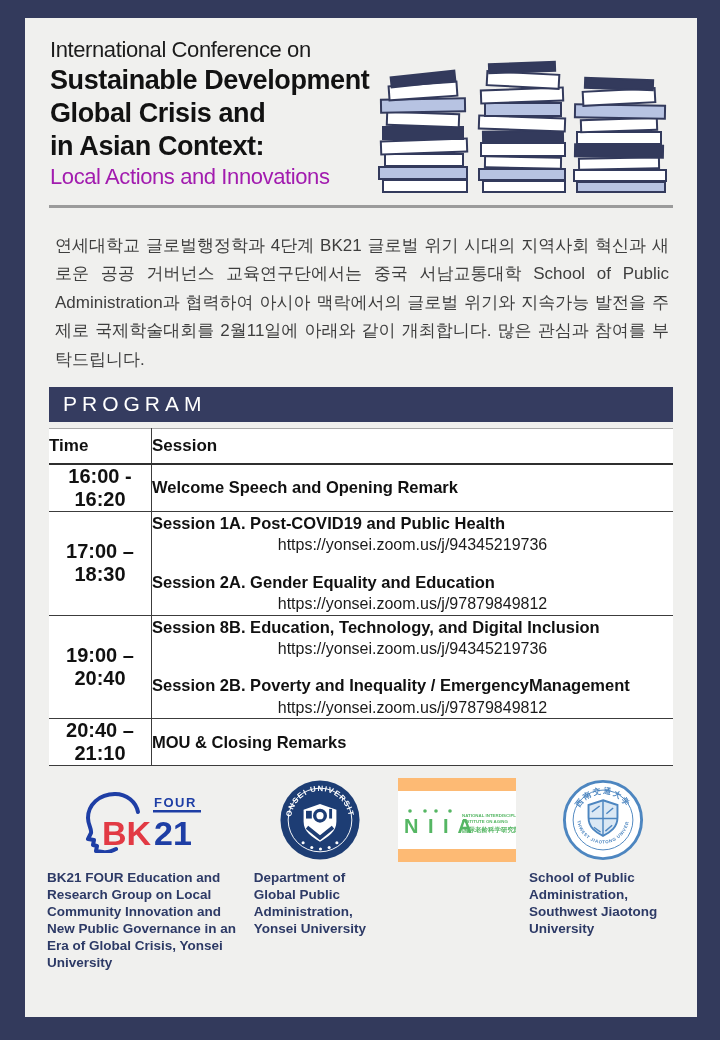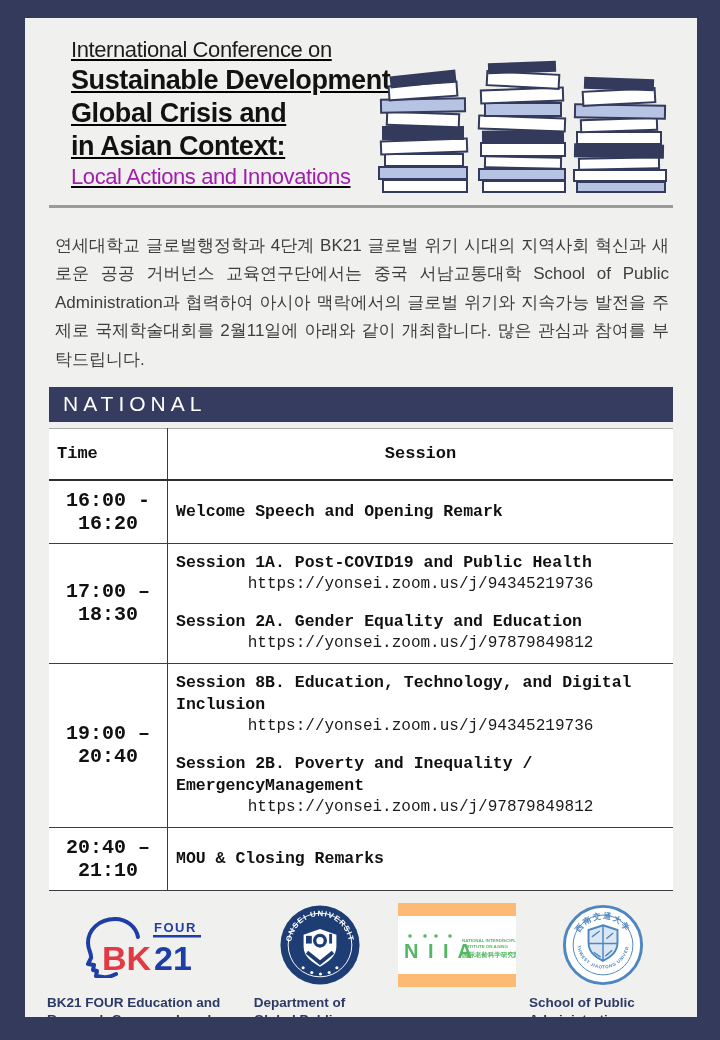--- a/index.html
+++ b/index.html
@@ -21,21 +21,21 @@
     overflow:hidden;
   }
 
   
   .header {
     position:relative;
     height:187px;
     margin:0 24px;
     border-bottom:3px solid #9b9b9b;
   }
-  .title-block { position:absolute; left:22px; top:18px;text-decoration:underline; }
+  .title-block { position:absolute; left:1px; top:18px; }
   .title-kicker { font-size:22px; color:#1c1c1c; letter-spacing:-0.4px; line-height:1.25; }
   .title-line   { font-size:27px; font-weight:bold; color:#121212; letter-spacing:-0.4px; line-height:1.23; }
   .title-sub    { font-size:22px; color:#a21caf; letter-spacing:-0.4px; line-height:1.3; }
   .books-svg { position:absolute; right:-6px; top:30px; }
 
   
   .intro {
     margin:24px 28px 0 30px;
     font-size:17px;
     line-height:1.67;
@@ -57,26 +57,26 @@
   }
   table.program {
     margin:6px 24px 0 24px;
     width:624px;
     border-collapse:collapse;
     background:#ffffff;
     border-top:1px solid #a9a9a9;
     font-size:17px;
     color:#111;
   }
-  table.program th, table.program td { padding:8px; vertical-align:middle;font-family:Liberation Mono, monospace; }
+  table.program th, table.program td { padding:0; vertical-align:middle; }
   table.program th { border-bottom:2px solid #2f2f2f; height:34px; }
   table.program td { border-bottom:1.5px solid #3c3c3c; }
   .col-time  { width:102px; border-right:1.5px solid #3c3c3c; }
   th.col-time { text-align:left; padding-left:12px; font-size:17px; }
-  th.col-session { text-align:center; font-size:17px; }
+  th.col-session { text-align:left; font-size:17px; }
   td.col-time { text-align:center; font-weight:bold; font-size:20px; }
   td.col-session { padding-left:14px; font-weight:bold; font-size:16.5px; }
   tr.r-single td { height:32px; }
   td.multi { padding-top:10px; padding-bottom:10px; }
   .sess-title { font-weight:bold; font-size:16.5px; line-height:1.35; }
   .sess-link  { font-weight:normal; font-size:16px; text-align:center; line-height:1.35; color:#1a1a1a; }
   .sess-gap { height:15px; }
 
   
   .footer {
@@ -148,21 +148,21 @@
           <rect x="204" y="71" width="76" height="12" fill="#ffffff" transform="rotate(-2 242 77)"></rect>
           <rect x="198" y="57" width="90" height="13" fill="#b7c3e2" transform="rotate(1 243 63)"></rect>
           <rect x="206" y="42" width="72" height="14" fill="#ffffff" transform="rotate(-3 242 49)"></rect>
           <rect x="208" y="31" width="68" height="10" fill="#333a5c" transform="rotate(2 242 36)"></rect>
         </g>
       </svg>
     </div>
 
     <p class="intro">연세대학교 글로벌행정학과 4단계 BK21 글로벌 위기 시대의 지역사회 혁신과 새로운 공공 거버넌스 교육연구단에서는 중국 서남교통대학 School of Public Administration과 협력하여 아시아 맥락에서의 글로벌 위기와 지속가능 발전을 주제로 국제학술대회를 2월11일에 아래와 같이 개최합니다. 많은 관심과 참여를 부탁드립니다.</p>
 
-    <div class="program-bar">NATIONAL</div>
+    <div class="program-bar">PROGRAM</div>
 
     <table class="program">
       <thead>
         <tr>
           <th class="col-time">Time</th>
           <th class="col-session">Session</th>
         </tr>
       </thead>
       <tbody>
         <tr class="r-single">

